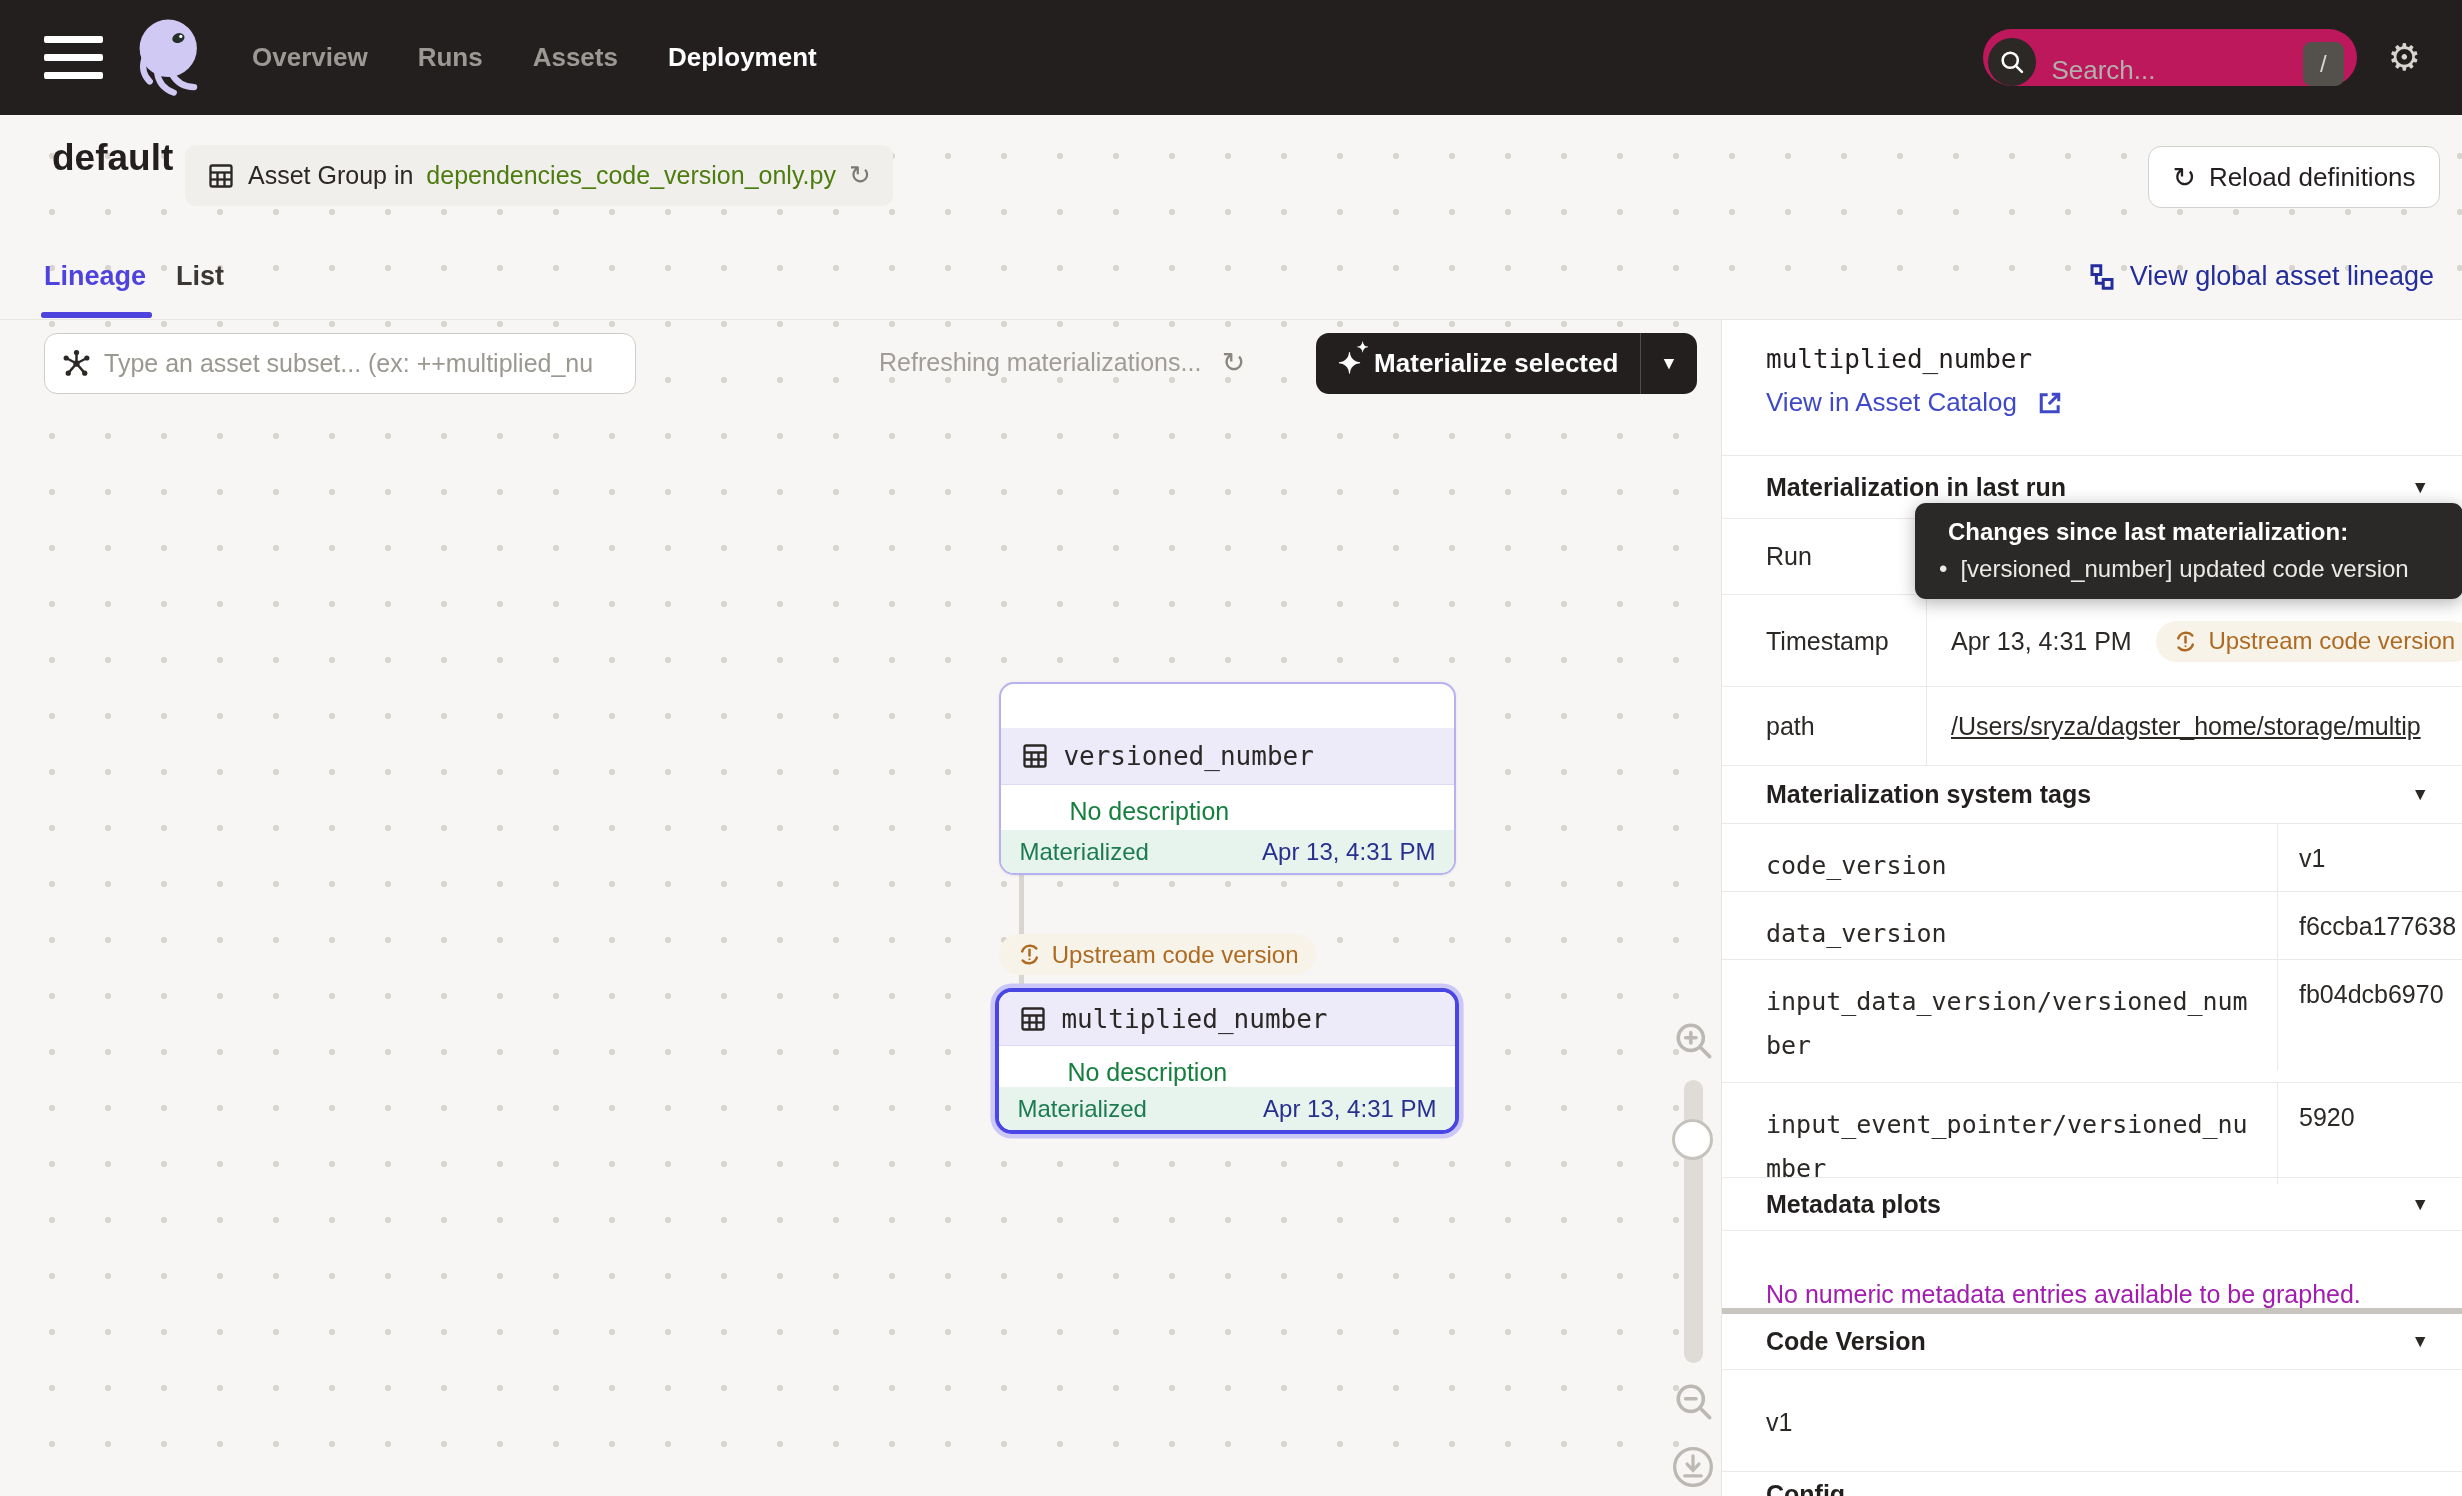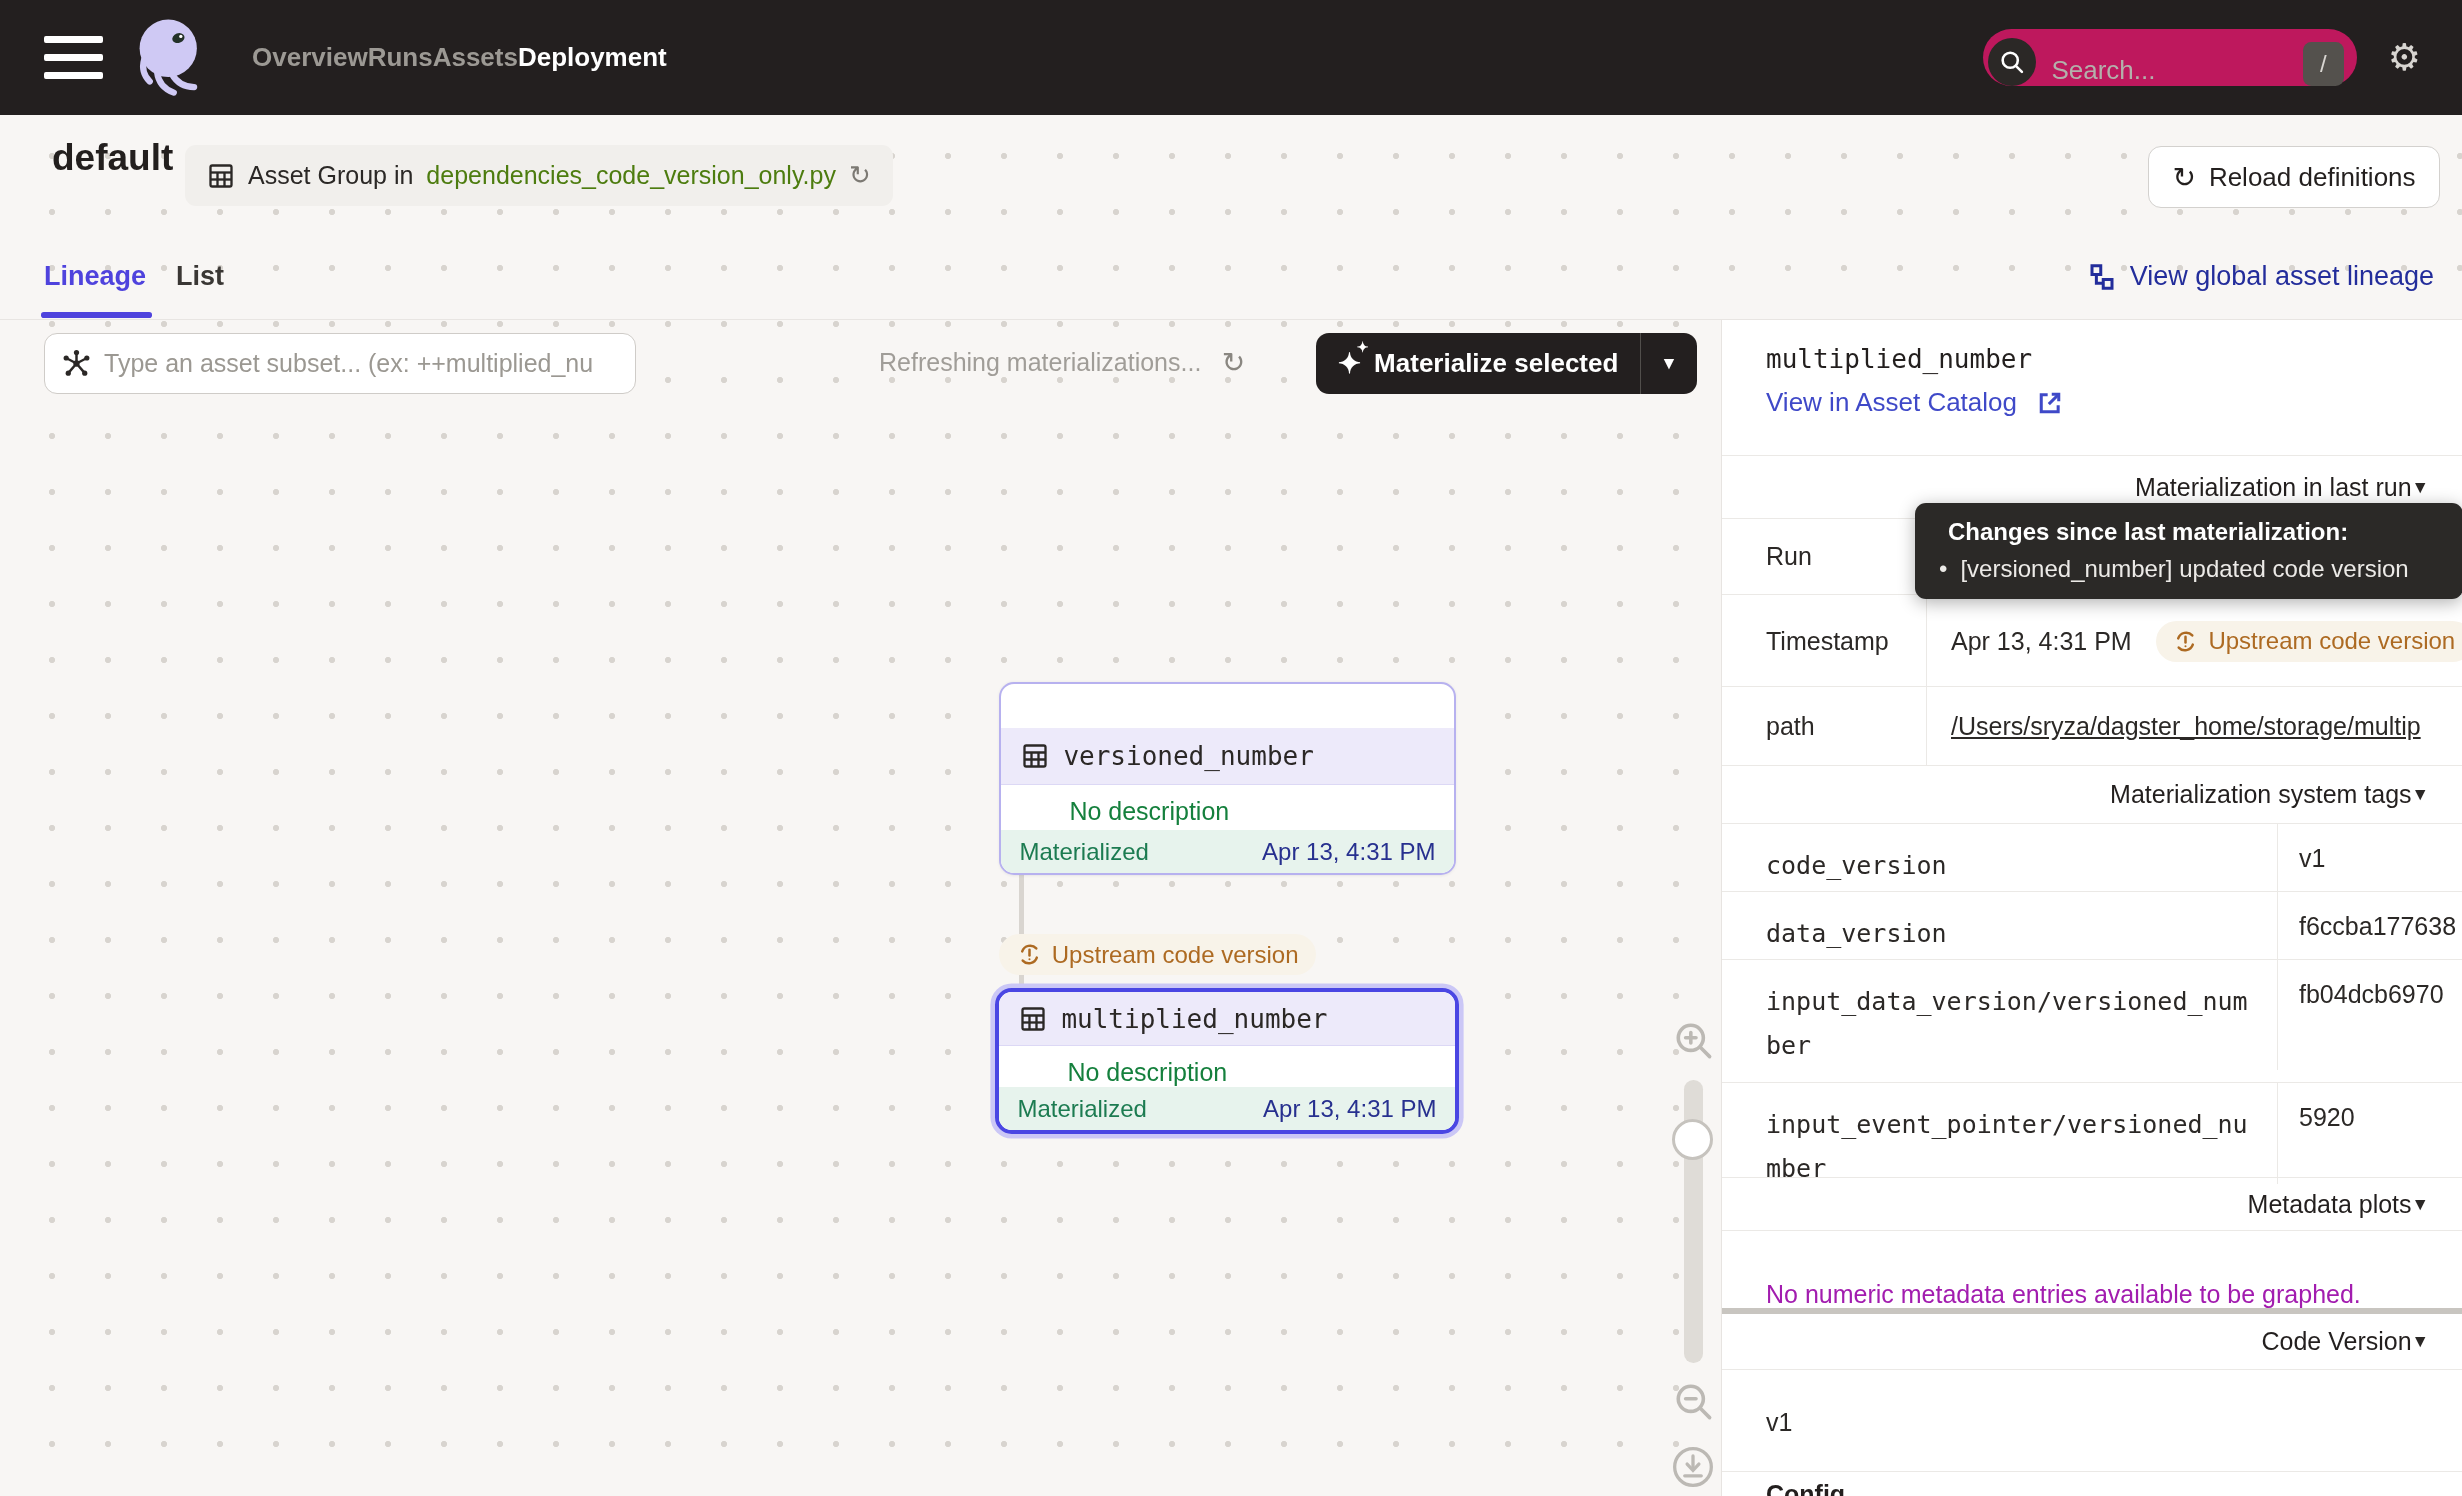--- a/index.html
+++ b/index.html
@@ -9,21 +9,21 @@
     font-family:"Liberation Sans", sans-serif;
     background:#fafaf9; color:#2b2826;
   }
   .mono { font-family:"DejaVu Sans Mono", monospace; }
 
   
   .topbar{position:absolute;top:0;left:0;width:2462px;height:115px;background:#231f1f;display:flex;align-items:center;z-index:40;}
   .hamburger{margin-left:44px;width:59px;height:44px;display:flex;flex-direction:column;justify-content:space-between;cursor:pointer;}
   .hamburger b{display:block;height:7.4px;background:#ffffff;border-radius:1.9px;}
   .logo{margin-left:28px;width:80px;height:85px;display:flex;align-items:center;}
-  .nav{display:flex;margin-left:41px;font-size:26px;font-weight:600;color:#9c9994;}
+  .nav{display:flex;gap:50px;margin-left:41px;font-size:26px;font-weight:600;color:#9c9994;}
   .nav span{cursor:pointer;}
   .nav .active{color:#ffffff;}
   .search{margin-left:auto;width:374px;height:57px;border-radius:31px;background:#be185d;display:flex;align-items:flex-end;padding:0 13px 0 5.6px;}
   .search-circle{width:48px;height:48px;border-radius:50%;background:#2b2826;display:flex;align-items:center;justify-content:center;flex:none;}
   .search input{flex:1;min-width:0;background:transparent;border:none;outline:none;color:#d8d5d1;font-size:26px;margin-left:15px;font-family:"Liberation Sans",sans-serif;}
   .search input::placeholder{color:#b3b0ab;}
   .slash-badge{width:41px;height:44px;border-radius:8.3px;background:#54504c;background:#54514d;color:#d9d6d2;display:flex;align-items:center;justify-content:center;font-size:24px;flex:none;}
   .gear{margin:0 41px 0 31px;font-size:37px;color:#d8d5d1;line-height:1;cursor:pointer;}
 
   
@@ -78,21 +78,21 @@
 
   
   .zctl{position:absolute;z-index:3;cursor:pointer;}
   .slider-track{position:absolute;left:1684px;top:1080px;width:18.5px;height:283px;background:#dfdcd7;border-radius:9.3px;z-index:3;cursor:pointer;}
   .slider-handle{position:absolute;left:1672px;top:1119px;width:41px;height:41px;border-radius:50%;background:#ffffff;border:3.7px solid #c6c3be;z-index:4;cursor:grab;}
 
   
   .sidebar{position:absolute;left:1721px;top:320px;width:741px;height:1177px;background:#ffffff;border-left:0.9px solid #e7e4e1;overflow:hidden;z-index:5;}
   .sb-title{position:absolute;left:44px;top:24px;font-size:26px;color:#231f1e;}
   .sb-catalog{position:absolute;left:44px;top:67px;display:flex;align-items:center;gap:19px;font-size:26px;color:#3f49c8;cursor:pointer;}
-  .sec-head{position:absolute;left:0;right:0;display:flex;align-items:center;justify-content:flex-end;padding:0 33px 0 44px;font-size:25px;font-weight:400;color:#231f1e;border-top:0.9px solid #ebe9e6;cursor:pointer;}
+  .sec-head{position:absolute;left:0;right:0;display:flex;align-items:center;justify-content:space-between;padding:0 33px 0 44px;font-size:25px;font-weight:700;color:#231f1e;border-top:0.9px solid #ebe9e6;cursor:pointer;}
   .sec-head .caret{font-size:17.6px;color:#2b2826;}
   .row{position:absolute;left:0;right:0;display:flex;border-top:0.9px solid #ebe9e6;font-size:25px;}
   .row .lbl{flex:none;display:flex;}
   .row .val{flex:1;min-width:0;border-left:0.9px solid #ebe9e6;display:flex;align-items:center;white-space:nowrap;overflow:hidden;}
   .lr .lbl{width:204px;padding-left:44px;align-items:center;}
   .lr .val{padding-left:24px;gap:24px;}
   .st .lbl{width:555px;padding:20.4px 28px 0 44px;font-family:"DejaVu Sans Mono",monospace;word-break:break-all;line-height:1.75;}
   .st .val{padding:20.4px 0 0 21px;align-items:flex-start;}
   .path-link{color:#2b2826;text-decoration:underline;cursor:pointer;}
   .empty-msg{position:absolute;left:44px;top:960px;font-size:25px;color:#a21caf;}

